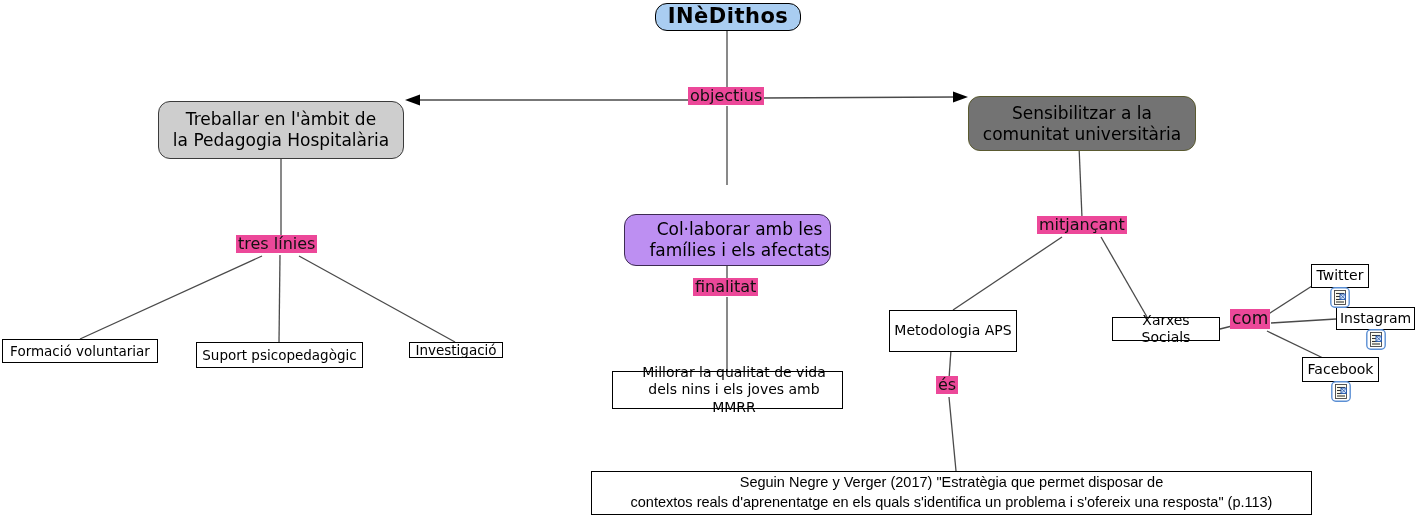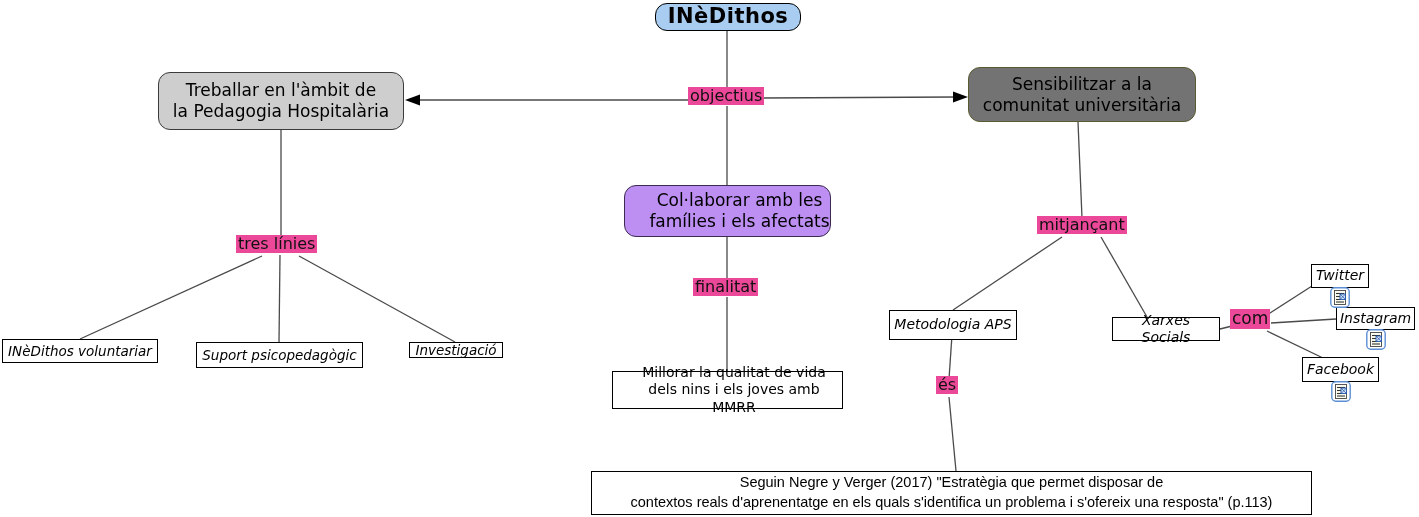--- a/index.html
+++ b/index.html
@@ -8,29 +8,29 @@
     font-family:"DejaVu Sans","Liberation Sans",sans-serif;color:#000;
     background:#ffffff;
   }
   #wires{position:absolute;left:0;top:0;width:1419px;height:517px;}
   .node{
     position:absolute;box-sizing:border-box;
     display:flex;align-items:center;justify-content:center;
     text-align:center;white-space:pre-line;line-height:1.22;
     background:#fff;border:1px solid #000;
   }
-  .rounded{border-radius:12px;border-width:1.6px;}
+  .rounded{border-radius:12px;border-width:1.6px;margin-top:29px;}
   .title-node{
     background:#a9cdf1;border:1.8px solid #000;border-radius:12px;
     font-weight:bold;font-size:21px;letter-spacing:.5px;
   }
   .gray{background:#cecece;border-color:#3b3b3b;font-size:17px;}
   .yellow{background:#737373;border-color:#5a5a30;font-size:17px;}
   .purple{background:#bd8ff2;border-color:#3d2b52;font-size:17px;padding-left:24px;}
-  .small{font-size:13.5px;padding:1px 3px;font-style:italic;}
+  .small{font-size:13.5px;padding:1px 3px;}
   .mid{font-size:14px;padding-left:13px;}
   .quote-node{font-family:"Liberation Sans","DejaVu Sans",sans-serif;font-size:14.5px;line-height:1.35;text-align:center;}
   .link-label{
     position:absolute;background:#ec4899;color:#111;
     font-size:16px;padding:0 2px;line-height:1.15;
   }
   .res-icon{position:absolute;width:20px;height:21px;}
 </style>
 </head>
 <body>
@@ -69,30 +69,30 @@
 
   <div class="node rounded gray" style="left:158px;top:72px;width:246px;height:58px">Treballar en l'àmbit de
 la Pedagogia Hospitalària</div>
 
   <div class="node rounded yellow" style="left:968px;top:67px;width:228px;height:55px">Sensibilitzar a la
 comunitat universitària</div>
 
   <div class="node rounded purple" style="left:624px;top:185px;width:207px;height:52px">Col·laborar amb les
 famílies i els afectats</div>
 
-  <div class="node small" style="left:2px;top:339px;width:156px;height:24px">INèDithos voluntariar</div>
+  <div class="node small" style="left:2px;top:339px;width:156px;height:24px">Formació voluntariar</div>
 
   <div class="node small" style="left:196px;top:342px;width:167px;height:26px">Suport psicopedagògic</div>
 
   <div class="node small" style="left:409px;top:342px;width:94px;height:16px">Investigació</div>
 
   <div class="node mid" style="left:612px;top:371px;width:231px;height:38px">Millorar la qualitat de vida
 dels nins i els joves amb MMRR</div>
 
-  <div class="node small" style="left:889px;top:310px;width:128px;height:30px;font-size:14px">Metodologia APS</div>
+  <div class="node small" style="left:889px;top:310px;width:128px;height:42px;font-size:14px">Metodologia APS</div>
 
   <div class="node small" style="left:1112px;top:317px;width:108px;height:24px;font-size:14px">Xarxes Socials</div>
 
   <div class="node small" style="left:1311px;top:264px;width:58px;height:24px;font-size:14px">Twitter</div>
 
   <div class="node small" style="left:1336px;top:307px;width:79px;height:23px;font-size:14px">Instagram</div>
 
   <div class="node small" style="left:1302px;top:357px;width:77px;height:25px;font-size:14px">Facebook</div>
 
   <div class="node quote-node" style="left:591px;top:471px;width:721px;height:44px">Seguin Negre y Verger (2017) "Estratègia que permet disposar de

